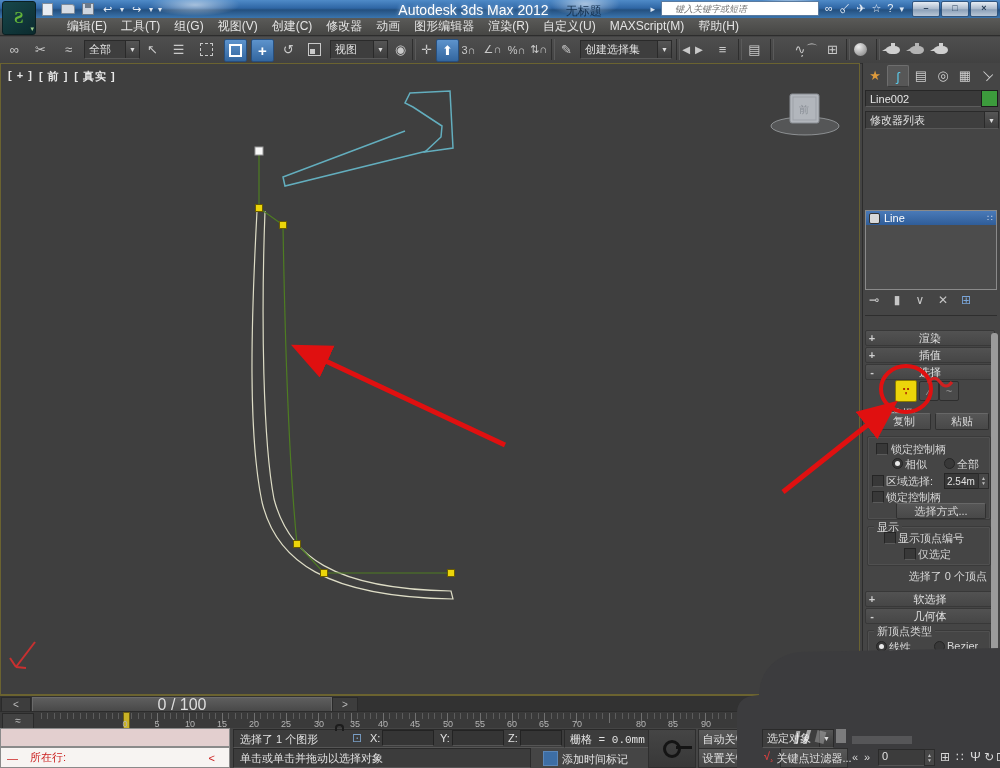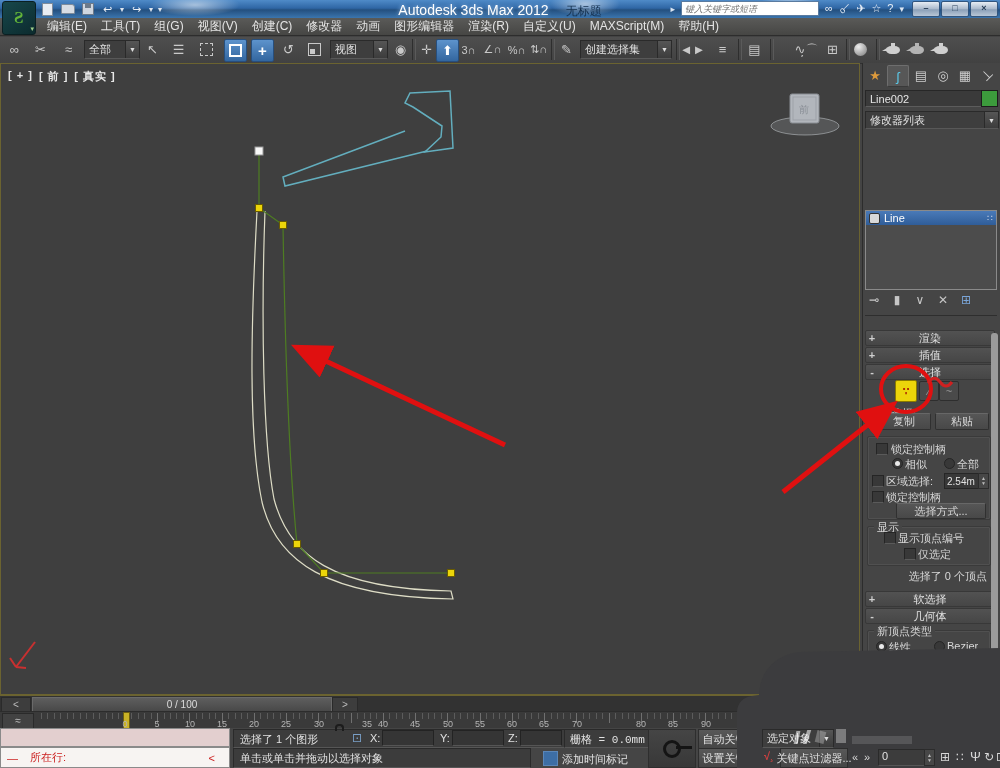--- a/index.html
+++ b/index.html
@@ -22,30 +22,30 @@
   .qfold{width:12px;height:8px;background:#d8dde4;border:1px solid #7e8b9a;border-radius:1px 3px 1px 1px;}
   .qsave{width:10px;height:10px;background:#cfd6df;border:1px solid #6d7a8a;}
   .qsave::after{content:"";display:block;width:6px;height:4px;margin:0 auto;background:#6d7a8a;}
   .qcaret{color:#dfe6ef;font-size:8px;}
   .titletext{left:0;top:2px;width:1000px;text-align:center;pointer-events:none;}
   .titletext .t1{color:#fff;text-shadow:0 0 4px #9cc4ec;font-size:14px;}
   .titletext .t2{color:#14304e;font-size:12px;margin-left:14px;}
   .infocenter{right:96px;top:1px;height:15px;display:flex;align-items:center;gap:6px;}
   .ic-arrow{color:#dce6f2;font-size:9px;}
   .searchbox{width:130px;height:13px;background:#fff;border:1px solid #5a7ba0;
-    font-size:9px;font-style:italic;color:#8a8a8a;padding:0 3px;font-family:inherit;}
+    font-size:9px;font-style:italic;color:#8a8a8a;padding:0 13px;font-family:inherit;}
   .ic-ic{color:#e6edf6;font-size:11px;line-height:13px;}
   .winbtns{right:2px;top:1px;display:flex;gap:1px;}
   .wb{width:26px;height:14px;border:1px solid #31557e;border-radius:2px;
     background:linear-gradient(180deg,#e7edf4,#a9b9cc 50%,#8ba0b8 55%,#b8c6d6);
     color:#243b55;font-size:9px;line-height:12px;text-align:center;font-weight:bold;}
   
   .menubar{left:0;top:18px;width:1000px;height:18px;
     background:linear-gradient(180deg,#5a5a58,#464644);border-bottom:1px solid #2d2d2d;
-    display:flex;align-items:center;padding-left:40px;box-sizing:border-box;}
+    display:flex;align-items:center;padding-left:60px;box-sizing:border-box;}
   .mi{padding:0 7px;color:#e4e4e4;font-size:12px;line-height:17px;white-space:nowrap;}
   
   .toolbar{left:0;top:37px;width:1000px;height:26px;background:linear-gradient(180deg,#4e4e4e,#414141);
     border-bottom:1px solid #303030;}
   .ti{position:absolute;top:2px;width:21px;height:21px;display:flex;align-items:center;justify-content:center;
       color:#c9c9c9;font-size:13px;}
   .ti.blue{background:linear-gradient(180deg,#5d93cc,#33669f);border:1px solid #274f7e;border-radius:2px;color:#fff;}
   .sep{position:absolute;top:2px;width:2px;height:21px;border-left:1px solid #2e2e2e;border-right:1px solid #5a5a5a;}
   .dd{position:absolute;top:3px;height:17px;background:#3e3e3e;border:1px solid #2a2a2a;border-bottom-color:#585858;
       display:flex;align-items:center;color:#e0e0e0;}
@@ -100,21 +100,21 @@
         color:#bbb;font-size:5px;line-height:5px;background:#474747;border:1px solid #2c2c2c;}
   .sbtn{position:absolute;height:15px;background:linear-gradient(180deg,#565656,#484848);border:1px solid #303030;
         border-top-color:#676767;border-radius:2px;color:#d8d8d8;font-size:11px;
         display:flex;align-items:center;justify-content:center;}
   .scrollbar{left:128px;top:270px;width:7px;height:375px;background:#9b9b9b;border-radius:3px;}
   
   .timeslider{left:0;top:695px;width:1000px;height:16px;background:#323232;border-top:1px solid #6b6330;}
   .tsbtn{position:absolute;top:1px;width:28px;height:14px;background:#3d3d3d;border:1px solid #2a2a2a;
          color:#bbb;text-align:center;line-height:13px;font-size:10px;}
   .tshandle{position:absolute;left:32px;top:1px;width:298px;height:14px;color:#ddd;text-align:center;line-height:14px;
-         background:linear-gradient(180deg,#5e5e5e,#474747);border:1px solid #6a6a6a;border-bottom-color:#2a2a2a;font-size:10px;}
+         background:linear-gradient(180deg,#5e5e5e,#474747);border:1px solid #6a6a6a;border-bottom-color:#2a2a2a;font-size:16px;}
   .trackbar{left:0;top:711px;width:1000px;height:17px;background:#3a3a3a;border-top:1px solid #2c2c2c;}
   .ticksminor{left:41px;top:1px;width:700px;height:6px;
      background:repeating-linear-gradient(to right,#5c5c5c 0 1px,transparent 1px 6.45px);}
   .ticksmajor{left:125px;top:1px;width:615px;height:10px;
      background:repeating-linear-gradient(to right,#707070 0 1px,transparent 1px 32.25px);}
   .tnum{position:absolute;top:7px;transform:translateX(-50%);font-size:9px;color:#b5b5b5;}
   .framemarker{left:123px;top:0;width:5px;height:17px;background:#c9b226;border:1px solid #6e5f10;}
   .mctrl{left:2px;top:1px;width:30px;height:15px;background:#424242;border:1px solid #2a2a2a;
          color:#c9c9c9;font-size:10px;text-align:center;line-height:14px;}
   
@@ -417,21 +417,21 @@
     <div class="ab ticksminor"></div>
     <div class="ab ticksmajor"></div>
     <div class="ab framemarker"></div>
     <span class="tnum" style="left:125px;">0</span>
     <span class="tnum" style="left:157px;">5</span>
     <span class="tnum" style="left:190px;">10</span>
     <span class="tnum" style="left:222px;">15</span>
     <span class="tnum" style="left:254px;">20</span>
     <span class="tnum" style="left:286px;">25</span>
     <span class="tnum" style="left:319px;">30</span>
-    <span class="tnum" style="left:367px;">35</span>
+    <span class="tnum" style="left:355px;">35</span>
     <span class="tnum" style="left:383px;">40</span>
     <span class="tnum" style="left:415px;">45</span>
     <span class="tnum" style="left:448px;">50</span>
     <span class="tnum" style="left:480px;">55</span>
     <span class="tnum" style="left:512px;">60</span>
     <span class="tnum" style="left:544px;">65</span>
     <span class="tnum" style="left:577px;">70</span>
     <span class="tnum" style="left:609px;margin-top:8px;">75</span>
     <span class="tnum" style="left:641px;">80</span>
     <span class="tnum" style="left:673px;">85</span>

